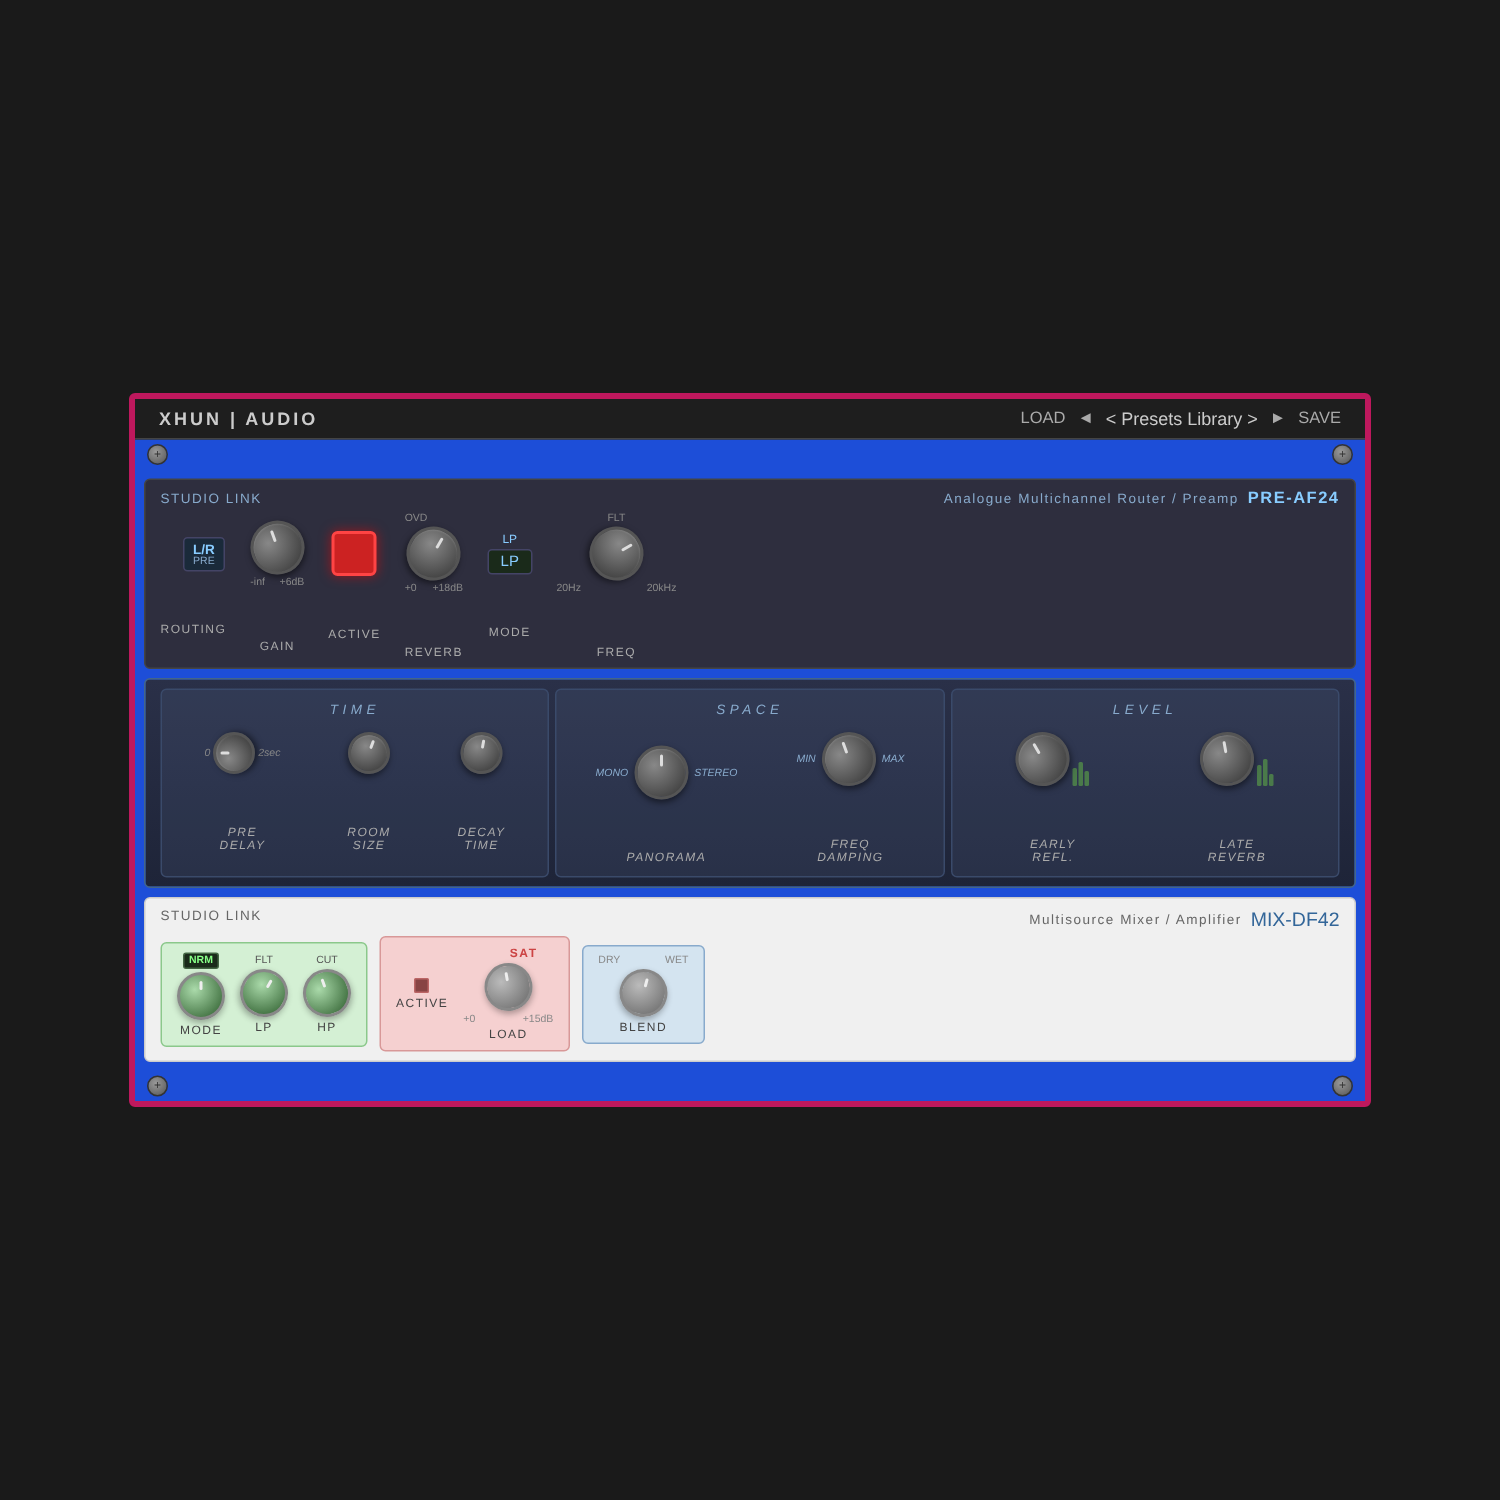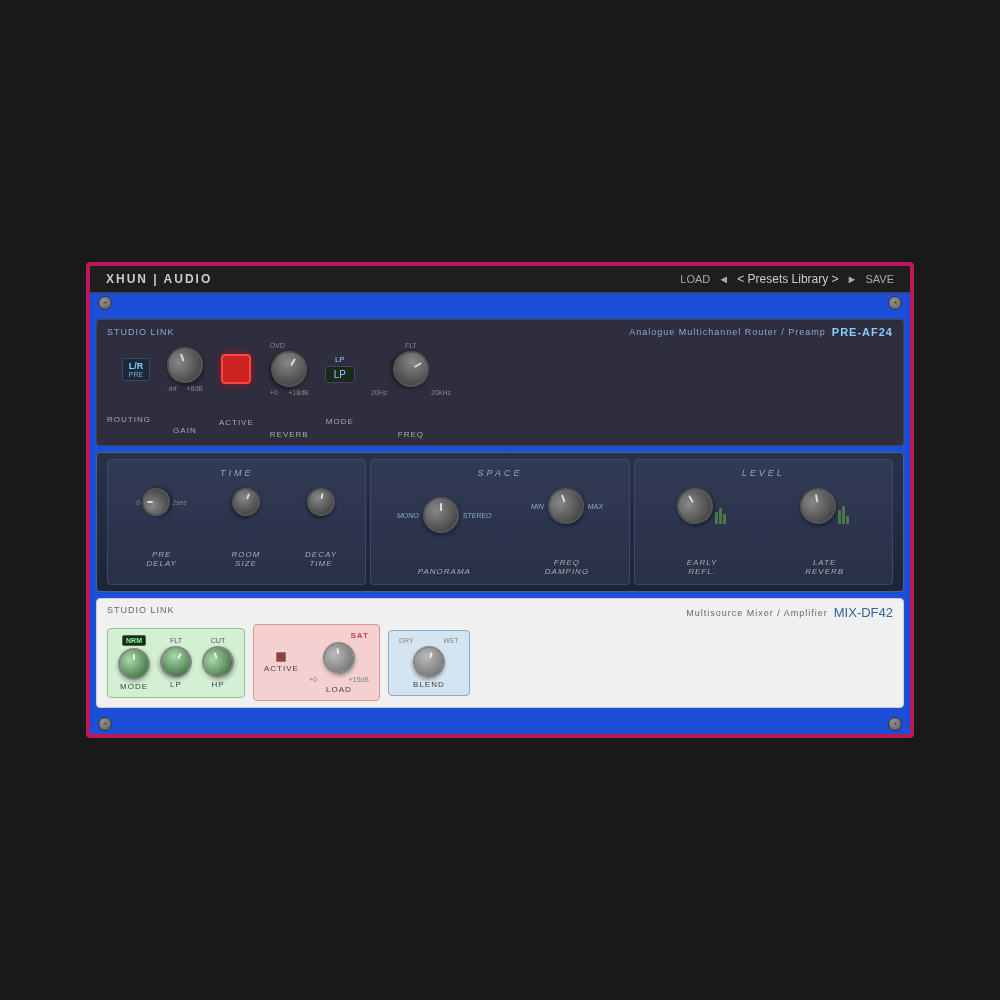--- a/index.html
+++ b/index.html
@@ -654,21 +654,21 @@
       </div>
 
       <div class="mix-section pink-section">
 
         <div class="control-group">
           <div class="small-square-btn"></div>
           <span class="mix-control-label">ACTIVE</span>
         </div>
 
         <div class="control-group">
-          <div style="display:flex; justify-content:flex-end; width:60px;padding-left:31px;">
+          <div style="display:flex; justify-content:flex-start; width:60px;padding-left:31px;">
             <span class="sat-label">SAT</span>
           </div>
           <div class="mix-knob" style="transform:rotate(-10deg);"></div>
           <div style="display:flex; justify-content:space-between; width:60px; font-size:7px; color:#888;">
             <span>+0</span>
             <span>+15dB</span>
           </div>
           <span class="mix-control-label">LOAD</span>
         </div>
       </div>

